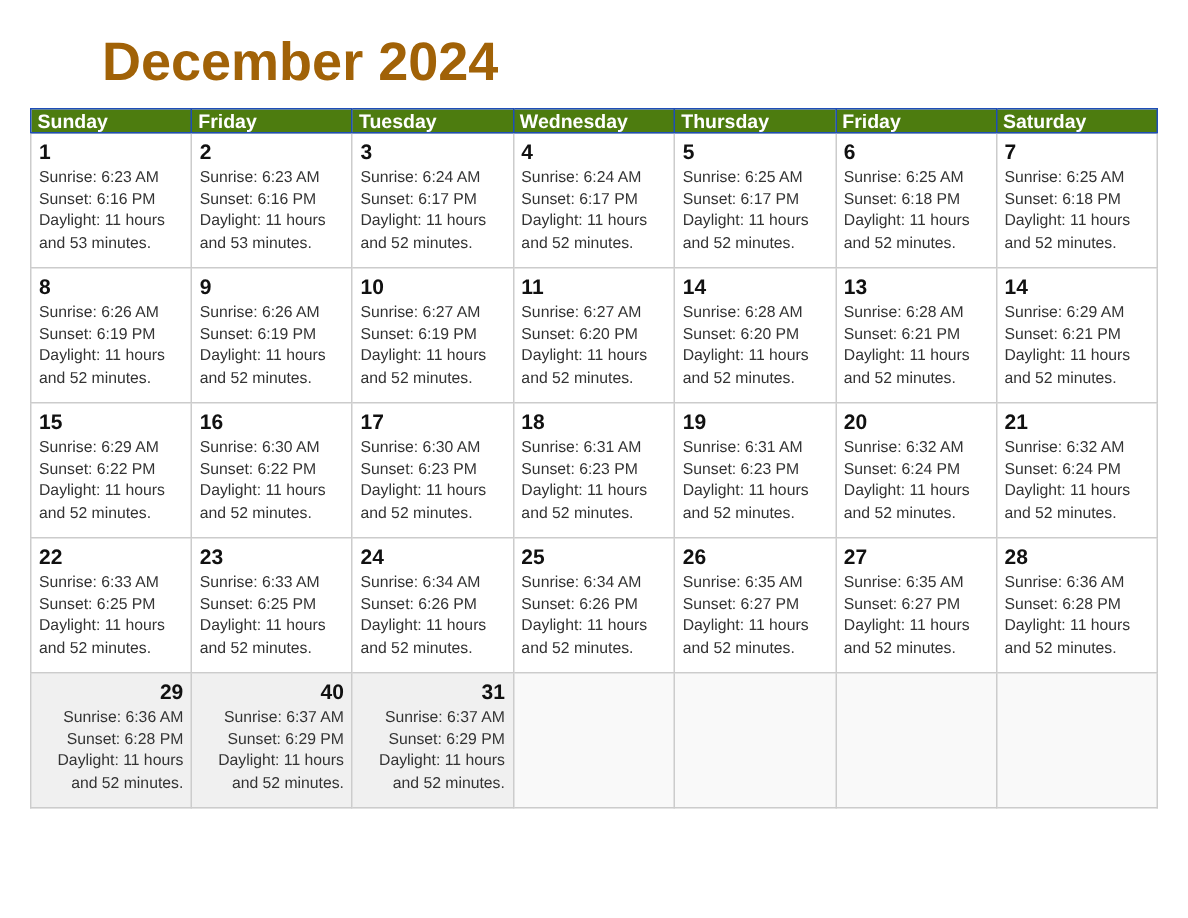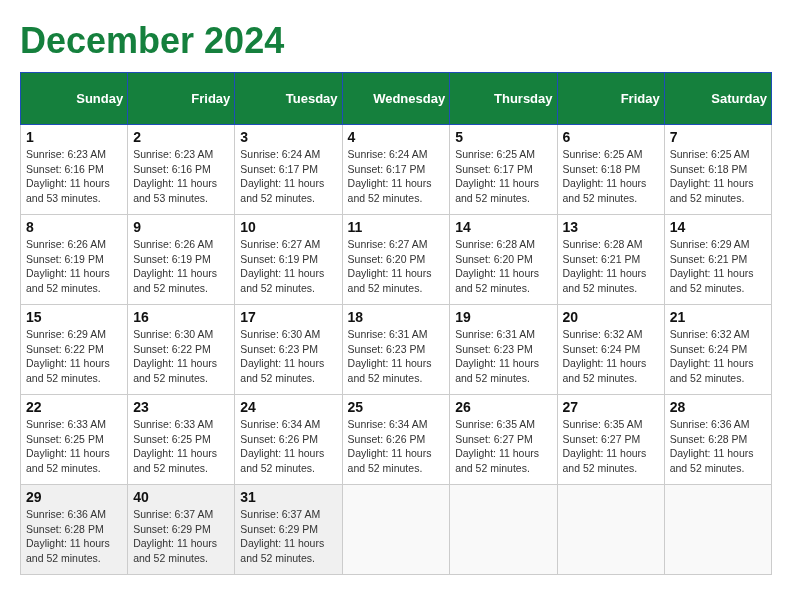--- a/index.html
+++ b/index.html
@@ -27,50 +27,52 @@
       width: 36px;
       height: 36px;
       margin-right: 4px;
     }
     .title-area {
       text-align: right;
     }
     .month-year {
       font-size: 36px;
       font-weight: bold;
-      color: #15803d;
+      color: #a16207;
+      margin-left: 48px;
     }
     .location {
       font-size: 16px;
       color: #555;
     }
     .calendar {
       width: 100%;
       border-collapse: collapse;
       font-size: 11px;
     }
     .calendar th {
-      background: #15803d;
+      background: #4d7c0f;
       color: #fff;
-      padding: 18px 4px;
-      text-align: right;
+      padding: 0 4px;
+      text-align: left;
       font-size: 13px;
       font-weight: bold;
       border: 1px solid #1e4db7;
     }
     .calendar td {
       border: 1px solid #ccc;
       vertical-align: top;
       padding: 4px 5px;
       width: 108px;
       height: 90px;
       background: #fff;
     }
     .calendar tr:last-child td {
       background: #f0f0f0;
+      text-align: right;
     }
     .day-num {
       font-size: 14px;
       font-weight: bold;
       color: #111;
       display: block;
       margin-bottom: 2px;
     }
     .day-info {
       color: #333;

